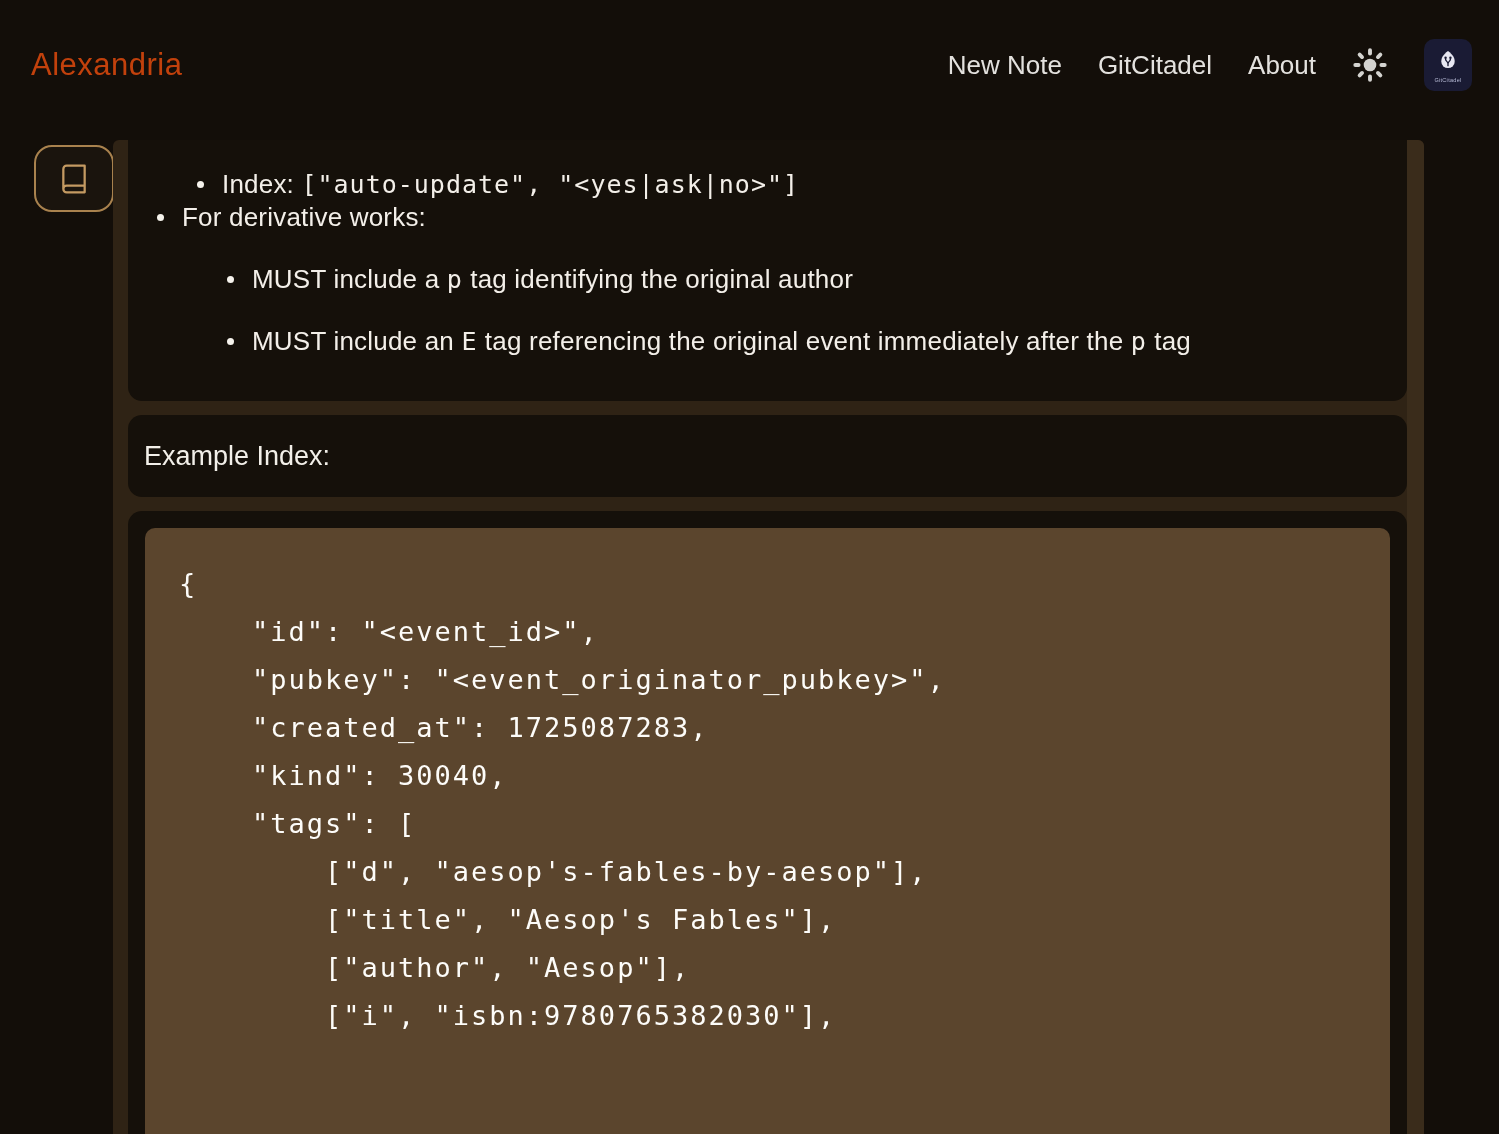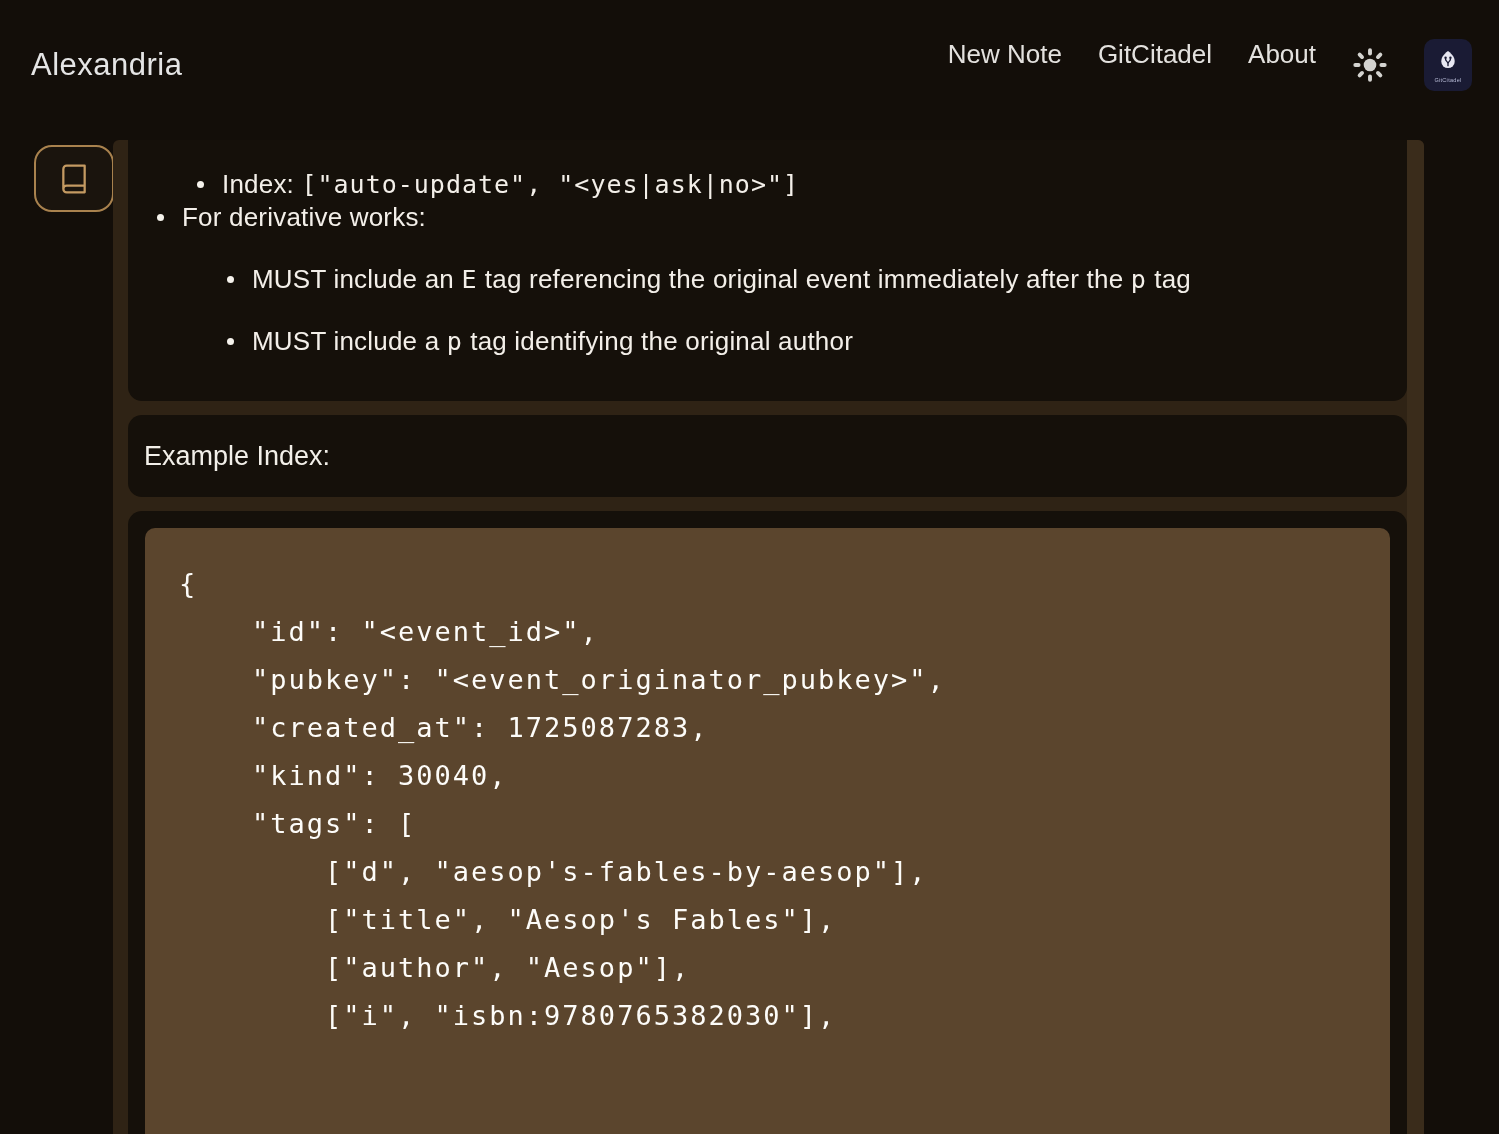--- a/index.html
+++ b/index.html
@@ -21,24 +21,24 @@
     color:var(--text-main);
   }
 
   
   .app-header{
     position:absolute;top:0;left:0;width:1499px;height:130px;
     display:flex;align-items:center;justify-content:space-between;
     padding:0 27px 0 31px;
   }
   .brand{
-    font-size:31px;font-weight:400;color:#e5e5e5;letter-spacing:.5px;
+    font-size:31px;font-weight:400;color:#c2410c;letter-spacing:.5px;
   }
   .nav{
-    display:flex;gap:36px;
+    display:flex;align-items:center;gap:36px;
   }
   .nav a{
     color:var(--text-nav);font-size:26px;text-decoration:none;cursor:pointer;
   }
   .icon-btn{
     background:none;border:none;cursor:pointer;display:flex;align-items:center;justify-content:center;
   }
   .logo-btn{
     width:48px;height:52px;border-radius:10px;background:#1a1b34;
     display:flex;flex-direction:column;align-items:center;justify-content:center;
@@ -178,22 +178,22 @@
 
 <main class="scroll-container">
   <section class="card card-doc">
     <ul class="doc-list">
         <li class="no-bullet">
           <ul class="doc-sublist">
             <li><span>Index: </span><code>["auto-update",  "&lt;yes|ask|no&gt;"]</code></li>
           </ul>
         </li>
         <li><span>For derivative works:</span><ul class="doc-sublist">
+            <li><span>MUST include a </span><code>p</code><span> tag identifying the original author</span></li>
             <li><span>MUST include an </span><code>E</code><span> tag referencing the original event immediately after the </span><code>p</code><span> tag</span></li>
-            <li><span>MUST include a </span><code>p</code><span> tag identifying the original author</span></li>
           </ul></li>
       </ul>
   </section>
 
   <section class="card card-example">
     <span>Example Index:</span>
   </section>
 
   <section class="card card-code">
     <pre class="code-block"><code>{

